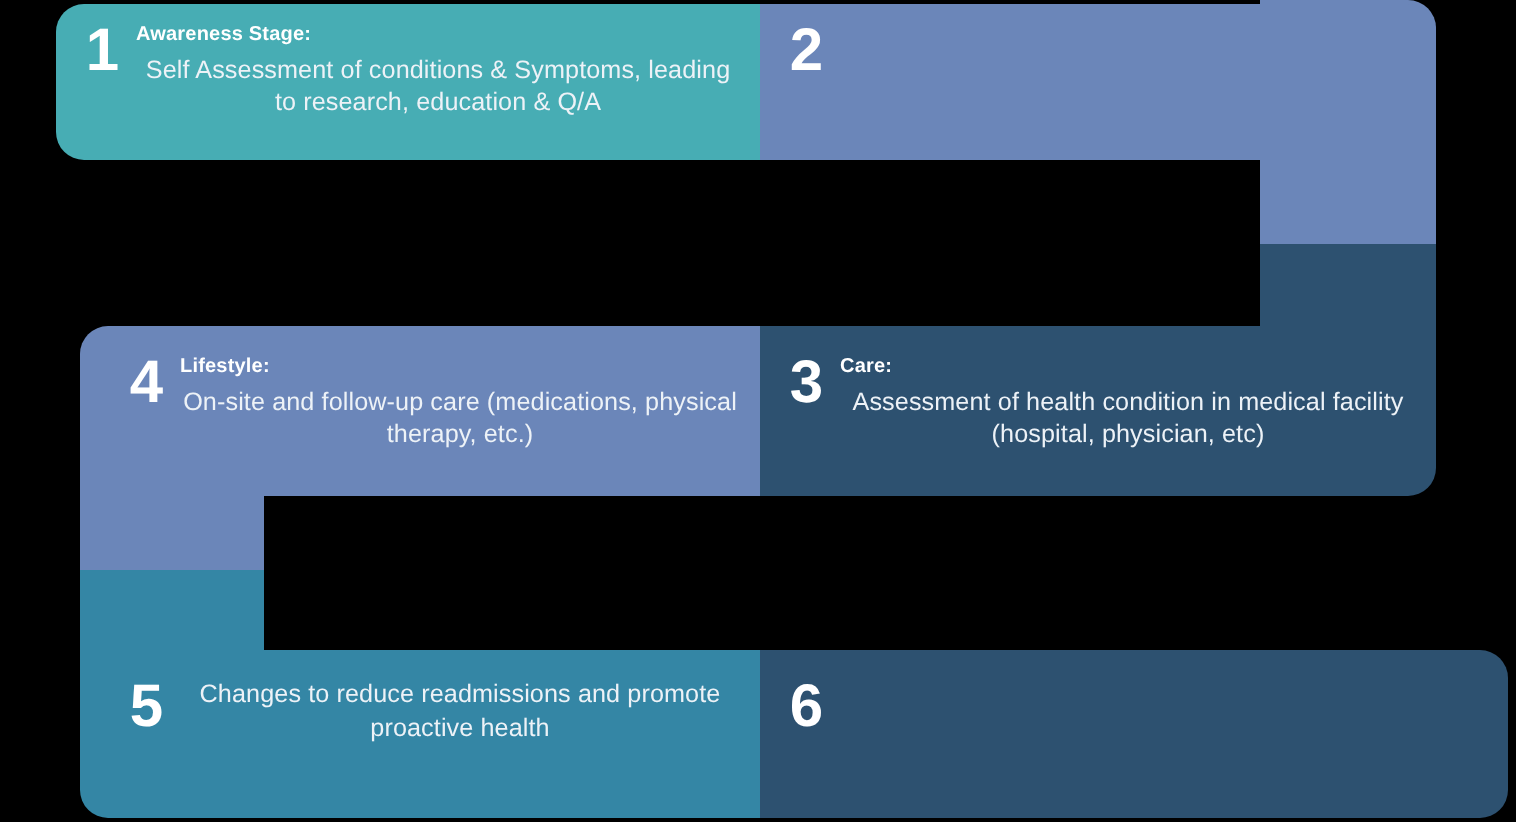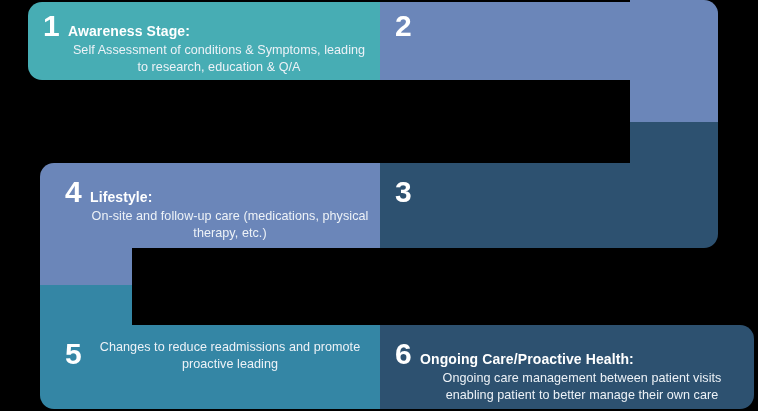--- a/index.html
+++ b/index.html
@@ -46,23 +46,23 @@
   }
 
   .body {
     flex: 1 1 auto;
     padding-right: 10px;
   }
 
   .title {
     color: #ffffff;
     font-weight: bold;
-    font-size: 14px;
+    font-size: 10px;
     line-height: 1.15;
-    margin: 12px 0 3px 0;
+    margin: 1px 0 3px 0;
     letter-spacing: 0.1px;
   }
 
   .desc {
     color: #edf2f7;
     font-size: 12.6px;
     line-height: 1.34;
     margin: 0;
     letter-spacing: 0.05px;
     text-align: center;
@@ -108,30 +108,30 @@
   <div class="block r-tl" style="left:40px; top:163px; width:340px; height:85px; background:#6b86b9; padding:14px 0 9px 16px;">
     <div class="num">4</div>
     <div class="body">
       <p class="title">Lifestyle:</p>
       <p class="desc">On-site and follow-up care (medications, physical therapy, etc.)</p>
     </div>
   </div>
 
   <div class="block r-br" style="left:380px; top:163px; width:338px; height:85px; background:#2d5170; padding:14px 0 9px 6px;">
     <div class="num">3</div>
+    <div class="body">
+      <p class="title">Care:</p>
+      <p class="desc">Assessment of health condition in medical  facility (hospital, physician, etc)</p>
+    </div>
   </div>
 
   <div class="block r-bl" style="left:40px; top:325px; width:340px; height:84px; background:#3486a5; padding:14px 0 9px 16px;">
     <div class="num">5</div>
     <div class="body">
-      <p class="desc">Changes to reduce readmissions and promote proactive leading</p>
+      <p class="desc">Changes to reduce readmissions and promote proactive health</p>
     </div>
   </div>
 
   <div class="block r-tr r-br" style="left:380px; top:325px; width:374px; height:84px; background:#2d5170; padding:14px 0 9px 6px;">
     <div class="num">6</div>
-    <div class="body">
-      <p class="title">Ongoing Care/Proactive Health:</p>
-      <p class="desc">Ongoing care management between patient visits enabling patient to better manage their own care</p>
-    </div>
   </div>
 
 </div>
 
 </body></html>

